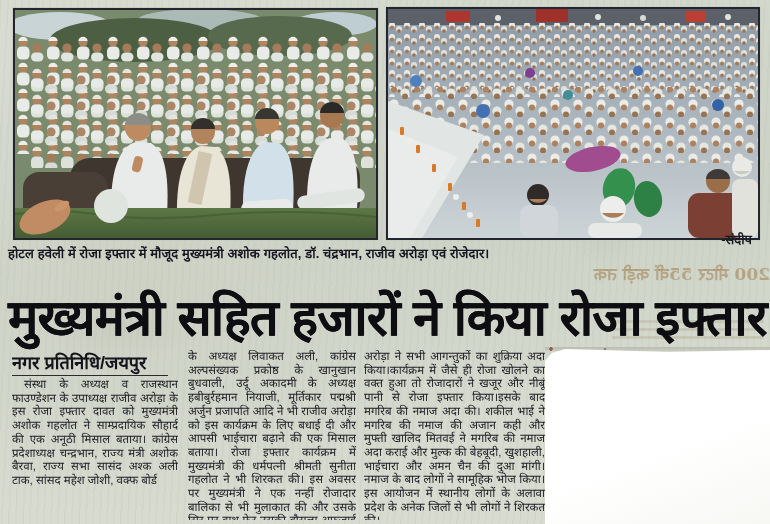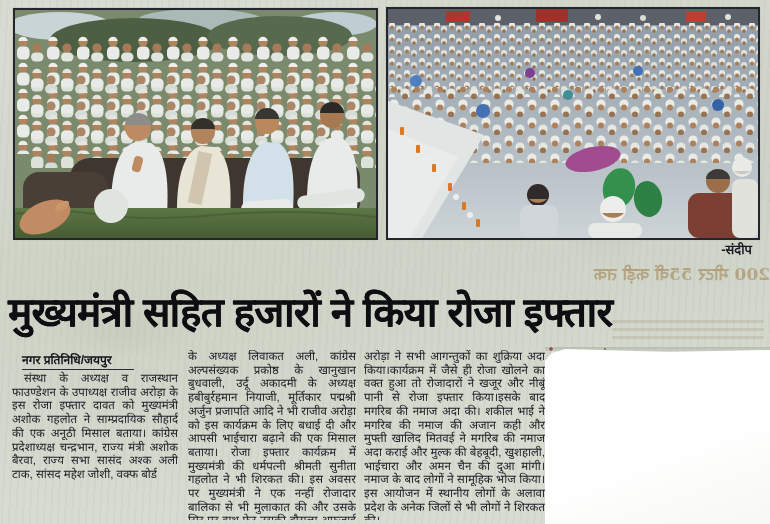--- a/index.html
+++ b/index.html
@@ -18,49 +18,49 @@
   }
   .photo{position:absolute;border:2px solid #23262e;box-shadow:0 0 0 1px #c9cec1;background:#9aa5a8;}
   .photo-left{left:13px;top:8px;width:361px;height:228px;}
   .photo-right{left:386px;top:7px;width:370px;height:229px;}
   .photo svg{display:block;width:100%;height:100%;}
   .caption{
     position:absolute;left:8px;top:244px;width:620px;
     font-size:13px;font-weight:700;color:#161620;letter-spacing:.1px;
   }
   .credit{
-    position:absolute;right:18px;top:240px;
+    position:absolute;right:18px;top:230px;
     font-size:13px;font-weight:700;color:#1a1a24;
   }
   .bleed{
     position:absolute;left:556px;top:262px;width:214px;
     transform:scaleX(-1);transform-origin:center;
     font-family:"DejaVu Serif","Liberation Serif",serif;
     font-size:17px;font-weight:700;white-space:nowrap;
     color:rgba(152,112,58,.48);
   }
   .bleed-lines{
     position:absolute;left:612px;top:320px;width:152px;height:24px;
     background:repeating-linear-gradient(180deg, rgba(140,110,70,.16) 0 3px, transparent 3px 8px);
   }
   .headline{
     position:absolute;left:8px;top:285px;width:760px;margin:0;
-    font-size:40px;font-weight:800;line-height:1.35;
+    font-size:50px;font-weight:800;line-height:1.35;
     color:#0d0d12;white-space:nowrap;letter-spacing:-.5px;
     text-shadow:.4px 0 0 #0d0d12;
   }
   .col{position:absolute;top:350px;height:170px;overflow:hidden;color:#1d1d24;}
   .col p{margin:0 0 1px 0;font-size:11.5px;line-height:13.7px;text-align:justify;}
   .col .ind{text-indent:12px;}
   .col1{left:12px;width:166px;}
   .col2{left:188px;width:168px;}
   .col3{left:364px;width:181px;}
   .dateline{
-    display:inline-block;font-size:12px;font-weight:700;color:#14141c;
-    border-bottom:1.5px solid #2a2a30;padding:0 22px 1px 0;margin-bottom:2px;margin-left:10px;
+    display:inline-block;font-size:18px;font-weight:700;color:#14141c;
+    border-bottom:1.5px solid #2a2a30;padding:0 22px 1px 0;margin-bottom:2px;
   }
   .torn-edge{
     position:absolute;left:545px;top:347px;width:225px;height:4px;
     background:
       radial-gradient(circle at 6px 2px, #8a3a32 0 1.5px, transparent 2px),
       radial-gradient(circle at 60px 2px, #6b6f62 0 1px, transparent 1.5px),
       linear-gradient(180deg,#b3b7aa,#c8ccbf);
     opacity:.8;
   }
   .torn-white{
@@ -211,20 +211,21 @@
       <rect x="300" y="184" width="62" height="45" rx="11" fill="#7c3a2c"></rect>
       <circle cx="330" cy="172" r="12" fill="#9c6c42"></circle>
       <path d="M318,170 a12,10 0 0 1 24,0 z" fill="#3a3430"></path>
       <circle cx="354" cy="158" r="10" fill="#f2f2ec"></circle>
         <path d="M346,162 a10,8 0 0 0 16,0 z" fill="#cfcfc6"></path>
       <rect x="344" y="170" width="26" height="59" rx="8" fill="#e9e9e1"></rect>
       <rect x="0" y="0" width="370" height="229" fill="#7d8aa0" opacity=".07"></rect>
     </svg>
   </div>
 
+  <div class="caption">होटल हवेली में रोजा इफ्तार में मौजूद मुख्यमंत्री अशोक गहलोत, डॉ. चंद्रभान, राजीव अरोड़ा एवं रोजेदार।</div>
   <div class="credit">-संदीप</div>
 
   <div class="bleed">200 मीटर 55वीं कड़ी तक</div>
   <div class="bleed-lines"></div>
 
   <h1 class="headline">मुख्यमंत्री सहित हजारों ने  किया रोजा इफ्तार</h1>
 
   <div class="col col1">
     <div class="dateline">नगर प्रतिनिधि/जयपुर</div>
     <p class="ind">संस्था के अध्यक्ष व राजस्थान फाउण्डेशन के उपाध्यक्ष राजीव अरोड़ा के इस रोजा इफ्तार दावत को मुख्यमंत्री अशोक गहलोत ने साम्प्रदायिक सौहार्द की एक अनूठी मिसाल बताया। कांग्रेस प्रदेशाध्यक्ष चन्द्रभान, राज्य मंत्री अशोक बैरवा, राज्य सभा सासंद अश्क अली टाक, सांसद महेश जोशी, वक्फ बोर्ड</p>

